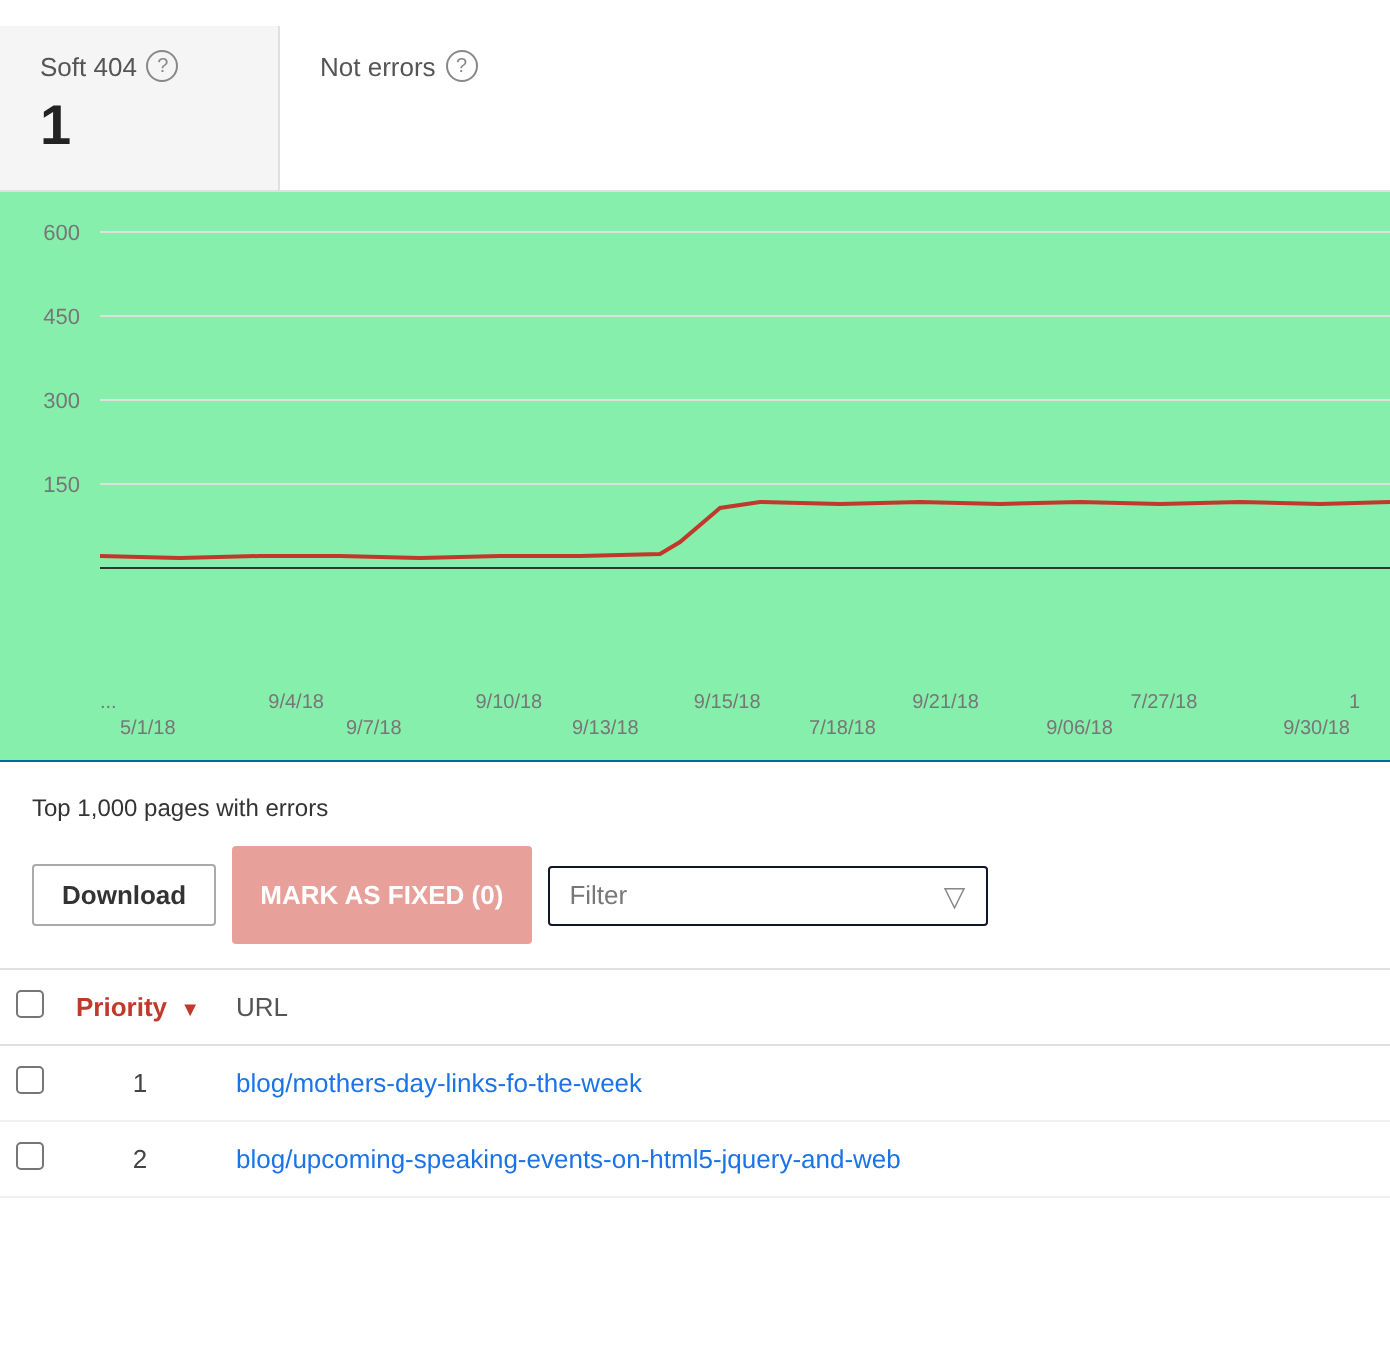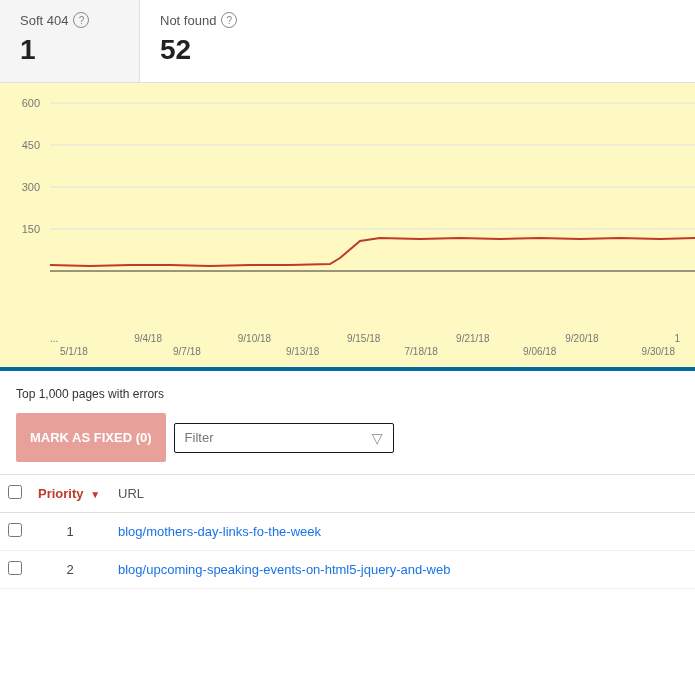--- a/index.html
+++ b/index.html
@@ -8,20 +8,21 @@
       background: #fff;
       color: #333;
       width: 695px;
       overflow-x: hidden;
     }
 
     
     .metrics-row {
       display: flex;
       border-bottom: 1px solid #e0e0e0;
+      margin-top: 13px;
     }
     .metric-card {
       padding: 12px 20px 16px 20px;
       min-width: 140px;
     }
     .metric-card.soft404 {
       background: #f5f5f5;
       border-right: 1px solid #e0e0e0;
     }
     .metric-card.notfound {
@@ -49,22 +50,22 @@
     }
     .metric-value {
       font-size: 28px;
       font-weight: bold;
       color: #222;
     }
 
     
     .chart-container {
       padding: 10px 0 0 0;
-      border-bottom: 4px solid #0369a1;
-      background: #fef9c3;
+      border-bottom: 1px solid #0369a1;
+      background: #86efac;
     }
     .chart-area {
       position: relative;
       width: 100%;
       height: 240px;
     }
     .chart-svg {
       width: 100%;
       height: 200px;
       display: block;
@@ -180,24 +181,23 @@
 <div class="metrics-row">
   <div class="metric-card soft404">
     <div class="metric-label">
       <span>Soft 404</span>
       <span class="metric-help">?</span>
     </div>
     <div class="metric-value">1</div>
   </div>
   <div class="metric-card notfound">
     <div class="metric-label">
-      <span>Not found</span>
+      <span>Not errors</span>
       <span class="metric-help">?</span>
     </div>
-    <div class="metric-value">52</div>
   </div>
 </div>
 
 <div class="chart-container">
   <div class="chart-area">
     <svg class="chart-svg" viewBox="0 0 695 200" preserveAspectRatio="none">
 
       <line x1="50" y1="10" x2="695" y2="10" stroke="#e0e0e0" stroke-width="1"></line>
       <line x1="50" y1="52" x2="695" y2="52" stroke="#e0e0e0" stroke-width="1"></line>
       <line x1="50" y1="94" x2="695" y2="94" stroke="#e0e0e0" stroke-width="1"></line>
@@ -212,39 +212,40 @@
       <polyline points="50,172 90,173 130,172 170,172 210,173 250,172 290,172 330,171 340,165 360,148 380,145 420,146 460,145 500,146 540,145 580,146 620,145 660,146 695,145" fill="none" stroke="#c0392b" stroke-width="2"></polyline>
     </svg>
   </div>
 
   <div style="display:flex; padding: 0 0 2px 50px; font-size:10px; color:#777; justify-content:space-between; padding-right:15px;">
     <span>...</span>
     <span>9/4/18</span>
     <span>9/10/18</span>
     <span>9/15/18</span>
     <span>9/21/18</span>
-    <span>9/20/18</span>
+    <span>7/27/18</span>
     <span>1</span>
   </div>
 
   <div style="display:flex; padding: 0 0 10px 60px; font-size:10px; color:#777; justify-content:space-between; padding-right:20px;">
     <span>5/1/18</span>
     <span>9/7/18</span>
     <span>9/13/18</span>
     <span>7/18/18</span>
     <span>9/06/18</span>
     <span>9/30/18</span>
   </div>
 </div>
 
 <div class="section-header">
   <span>Top 1,000 pages with errors</span>
 </div>
 
 <div class="toolbar">
+  <button class="btn-download">Download</button>
   <button class="btn-mark-fixed">MARK AS FIXED (0)</button>
   <div class="filter-box">
     <span class="filter-text">Filter</span>
     <span class="filter-icon">▽</span>
   </div>
 </div>
 
 <table class="data-table">
   <thead>
     <tr>

